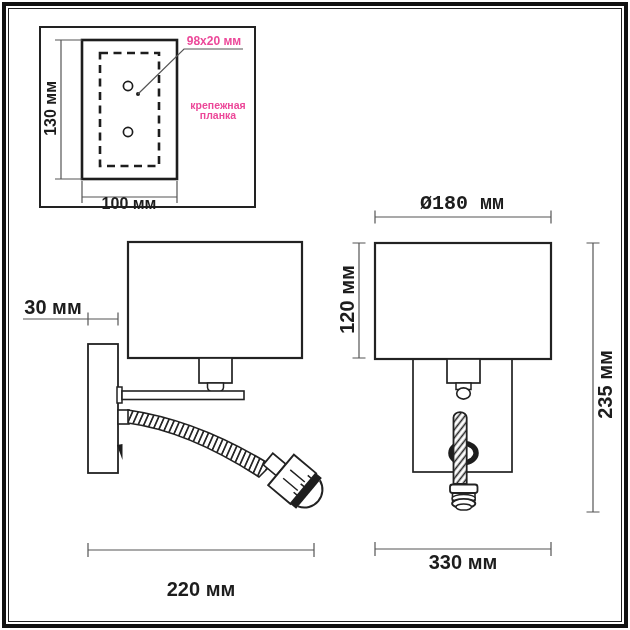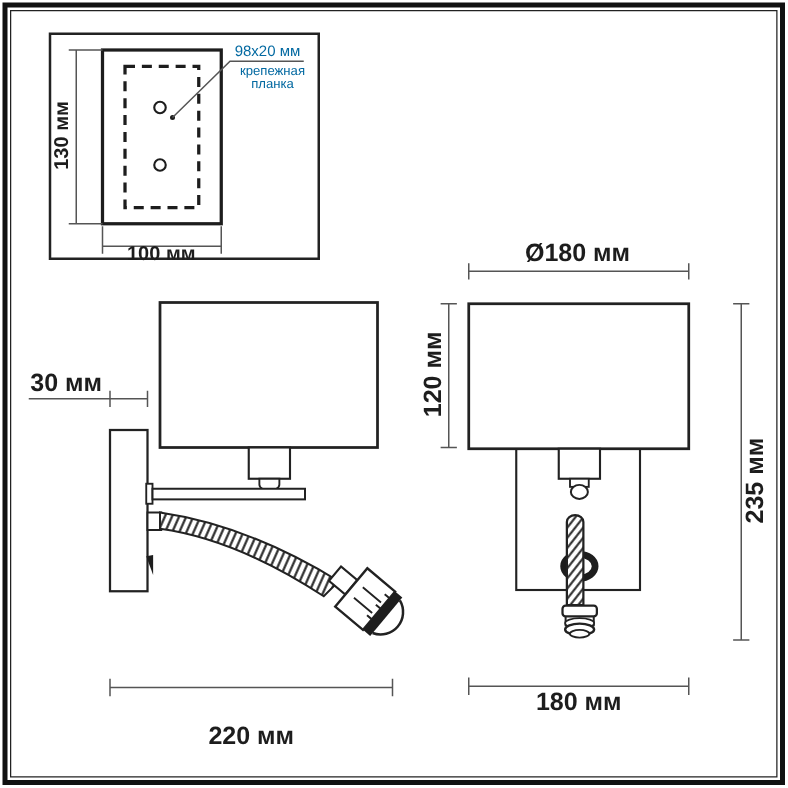--- a/index.html
+++ b/index.html
@@ -10,23 +10,23 @@
   .frame-outer{position:absolute;left:2px;top:2px;right:2px;bottom:2px;border:4px solid #111;pointer-events:none;}
   .frame-inner{position:absolute;left:8px;top:8px;right:8px;bottom:8px;border:1.3px solid #222;pointer-events:none;}
   #art{position:absolute;left:0;top:0;}
   .dim-label{
     position:absolute;color:#1d1d1d;font-weight:700;text-align:center;
     white-space:nowrap;line-height:1.05;
   }
   .dim-label.big{font-size:20px;width:120px;}
   .dim-label.rot{transform:rotate(-90deg);}
   .dim-label.inset{font-size:16px;width:90px;}
-  .leader-label{position:absolute;color:#0369a1;font-weight:400;text-align:center;}
+  .leader-label{position:absolute;color:#ec4899;font-weight:700;text-align:center;}
   .leader-size{font-size:12px;width:80px;white-space:nowrap;}
-  .leader-name{font-size:10.5px;width:70px;line-height:9.5px;white-space:normal;}
+  .leader-name{font-size:10.5px;width:70px;line-height:9.5px;white-space:normal;margin-top:48px;}
 </style>
 </head>
 <body>
 
 <div id="canvas">
 
   <svg id="art" width="630" height="630" viewBox="0 0 630 630">
     <defs>
       <pattern id="ribTube" width="5.2" height="5.2" patternUnits="userSpaceOnUse" patternTransform="rotate(24)">
         <rect width="5.2" height="5.2" fill="#ffffff"></rect>
@@ -101,20 +101,20 @@
   </svg>
 
   <div class="dim-label inset rot" style="left:6px;top:100px;">130 мм</div>
   <div class="dim-label inset" style="left:84px;top:196px;">100 мм</div>
   <div class="leader-label leader-size" style="left:174px;top:34px;">98x20 мм</div>
   <div class="leader-label leader-name" style="left:183px;top:53px;">крепежная планка</div>
 
   <div class="dim-label big" style="left:-7px;top:297px;">30 мм</div>
   <div class="dim-label big" style="left:141px;top:579px;">220 мм</div>
 
-  <div class="dim-label big" style="left:402px;top:193px;">Ø180 мм</div>
+  <div class="dim-label big" style="left:402px;top:193px;font-family:Liberation Mono, monospace;">Ø180 мм</div>
   <div class="dim-label big rot" style="left:287px;top:289px;">120 мм</div>
-  <div class="dim-label big" style="left:403px;top:552px;">180 мм</div>
+  <div class="dim-label big" style="left:403px;top:552px;">330 мм</div>
   <div class="dim-label big rot" style="left:545px;top:374px;">235 мм</div>
 
   <div class="frame-inner"></div>
   <div class="frame-outer"></div>
 </div>
 
 </body></html>

